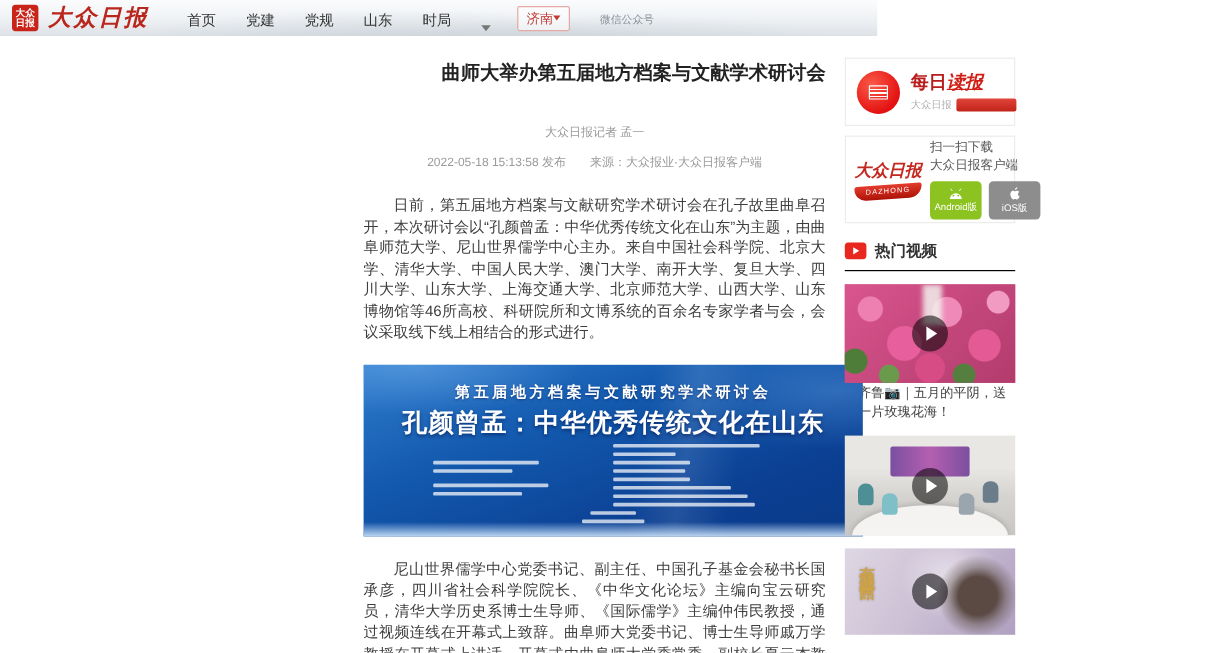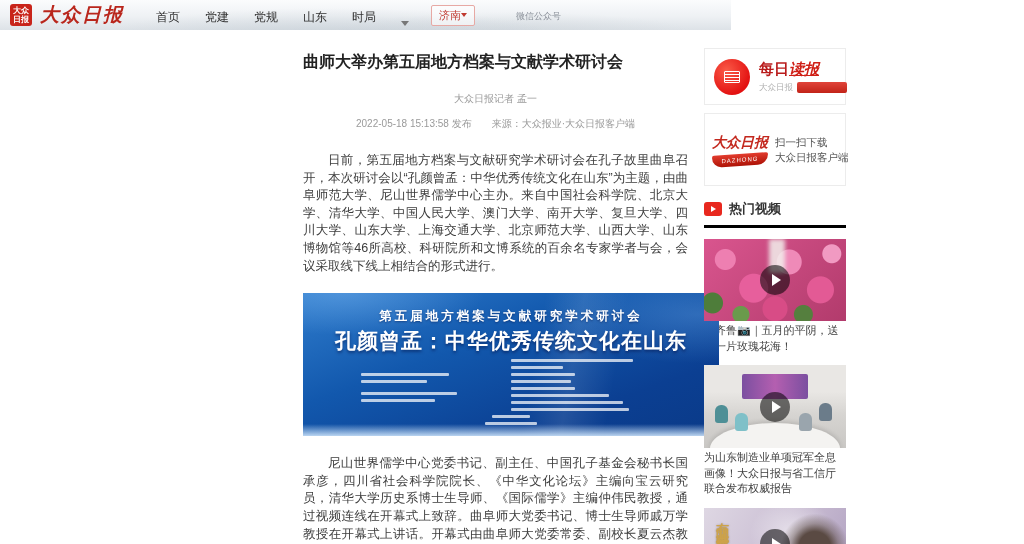--- a/index.html
+++ b/index.html
@@ -19,31 +19,31 @@
     overflow:hidden; font-weight:bold; }
   .logo-word { margin-left:8px; font-family:"Liberation Serif","DejaVu Serif",serif;
     font-style:italic; font-weight:bold; color:#b9261c; font-size:19px; letter-spacing:2px; white-space:nowrap; }
   .main-nav { display:flex; align-items:flex-end; margin-left:32px; }
   .nav-item { font-size:12px; color:#333; margin-right:25px; cursor:pointer; white-space:nowrap; }
   .chev { display:inline-block; width:0; height:0; border-left:4px solid transparent;
     border-right:4px solid transparent; border-top:5px solid #777; margin-right:22px; }
   .city-box { display:flex; align-items:center; gap:0; border:1px solid #e7a9a4; border-radius:2px;
     padding:2px 7px; color:#c03a30; font-size:11px; cursor:pointer; background:rgba(255,255,255,.6); }
   .city-box .chev { border-top-color:#c03a30; margin:0; border-left-width:3px; border-right-width:3px; border-top-width:4px; }
-  .wechat-label { position:absolute; left:516px; top:10px; font-size:9px; color:#8a9099; }
+  .wechat-label { position:absolute; left:500px; top:10px; font-size:9px; color:#8a9099; }
 
   
   .page { display:flex; margin-left:303px; }
   .article-col { width:385px; }
   .side-col { width:142px; margin-left:16px; }
 
   
   .art-title { margin-top:22px; font-size:16px; line-height:20px; font-weight:bold;
-    color:#222; text-align:left; }
-  .art-byline { margin-top:20px; text-align:center; font-size:10px; color:#9a9a9a; }
+    color:#222; text-align:right; }
+  .art-byline { margin-top:31px; text-align:center; font-size:10px; color:#9a9a9a; }
   .art-meta { margin-top:11px; display:flex; justify-content:center; gap:20px;
     font-size:10px; color:#9a9a9a; }
   .art-body p { margin-top:19px; font-size:12.5px; line-height:17.6px; color:#3d3d3d;
     text-align:justify; text-indent:2em; }
   .art-body p:first-child { margin-top:21px; }
 
   
   .fig { position:relative; width:416px; height:143px; margin-top:18px; overflow:hidden;
     background:
       radial-gradient(ellipse 200px 60px at 10% 0%, rgba(120,180,240,.45), transparent 70%),
@@ -97,21 +97,21 @@
   .app-right { flex:1; }
   .dl-line { font-size:10.5px; color:#555; line-height:15px; white-space:nowrap; }
   .btn-row { display:flex; gap:6px; margin-top:5px; }
   .store-btn { width:43px; height:32px; border:none; border-radius:4px; color:#fff; font-size:8px;
     display:flex; flex-direction:column; align-items:center; justify-content:center; gap:1px; cursor:pointer;
     font-family:inherit; }
   .store-btn.android { background:#8cc320; }
   .store-btn.ios { background:#8d8d8d; }
 
   .hv-header { margin-top:14px; display:flex; align-items:center; gap:7px;
-    padding-bottom:7px; border-bottom:3px solid #000000; }
+    padding-bottom:7px; border-bottom:1px solid #000000; }
   .hv-icon { width:18px; height:14px; background:#e8281e; border-radius:3px; position:relative; }
   .hv-icon::after { content:""; position:absolute; left:7px; top:4px; width:0; height:0;
     border-top:3px solid transparent; border-bottom:3px solid transparent; border-left:5px solid #fff; }
   .hv-title { font-size:13px; font-weight:bold; color:#333; }
 
   .thumb { position:relative; width:100%; margin-top:11px; cursor:pointer; overflow:hidden; }
   .play { position:absolute; left:50%; top:50%; width:30px; height:30px; margin:-15px 0 0 -15px;
     border-radius:50%; background:rgba(0,0,0,.55); }
   .play::after { content:""; position:absolute; left:12px; top:9px; width:0; height:0;
     border-top:6px solid transparent; border-bottom:6px solid transparent; border-left:9px solid #fff; }
@@ -233,41 +233,59 @@
     </div>
 
     <div class="card app-card">
       <div class="app-logo">
         <div class="app-logo-text">大众日报</div>
         <div class="app-ribbon">DAZHONG</div>
       </div>
       <div class="app-right">
         <div class="dl-line">扫一扫下载</div>
         <div class="dl-line">大众日报客户端</div>
+        <div class="btn-row">
+          <button class="store-btn android">
+            <svg width="13" height="9" viewBox="0 0 26 18">
+              <path d="M3 18 a10 10 0 0 1 20 0 z" fill="#fff"></path>
+              <line x1="7" y1="4" x2="4" y2="0" stroke="#fff" stroke-width="1.6"></line>
+              <line x1="19" y1="4" x2="22" y2="0" stroke="#fff" stroke-width="1.6"></line>
+              <circle cx="9" cy="12" r="1.6" fill="#8cc320"></circle>
+              <circle cx="17" cy="12" r="1.6" fill="#8cc320"></circle>
+            </svg>
+            <span>Android版</span>
+          </button>
+          <button class="store-btn ios">
+            <svg width="11" height="12" viewBox="0 0 22 24">
+              <path fill="#fff" d="M16.7 13.6c0-2.4 2-3.6 2.1-3.7-1.1-1.7-2.9-1.9-3.5-1.9-1.5-.2-2.9.9-3.6.9-.7 0-1.9-.9-3.1-.9-1.6 0-3.1 1-3.9 2.4-1.7 2.9-.4 7.2 1.2 9.6.8 1.2 1.8 2.5 3 2.4 1.2 0 1.7-.8 3.1-.8 1.4 0 1.9.8 3.1.8 1.3 0 2.1-1.2 2.9-2.4.9-1.3 1.3-2.6 1.3-2.7-.1 0-2.6-1-2.6-3.7z"></path>
+              <path fill="#fff" d="M14.4 5.2c.6-.8 1.1-1.9 1-3-1 0-2.1.6-2.8 1.4-.6.7-1.1 1.8-1 2.9 1.1.1 2.2-.5 2.8-1.3z"></path>
+            </svg>
+            <span>iOS版</span>
+          </button>
+        </div>
       </div>
     </div>
 
     <div class="hv-header">
       <span class="hv-icon"></span>
       <span class="hv-title">热门视频</span>
     </div>
 
     <div class="thumb thumb-roses">
       <span class="play"></span>
     </div>
     <div class="caption">瞰齐鲁📷｜五月的平阴，送你一片玫瑰花海！</div>
 
     <div class="thumb thumb-meeting">
       <span class="person p1"></span>
         <span class="person p2"></span>
       <span class="person p3"></span>
         <span class="person p4"></span>
       <span class="play"></span>
     </div>
-    <div class="caption">为山东制造业单项冠军全息画像！大众日报与省工信厅联合发布权威报告</div>
 
     <div class="thumb thumb-book">
       <span class="book-vtext">有間書館</span>
       <span class="play"></span>
     </div>
 
   </aside>
 </div>
 
 </body></html>

